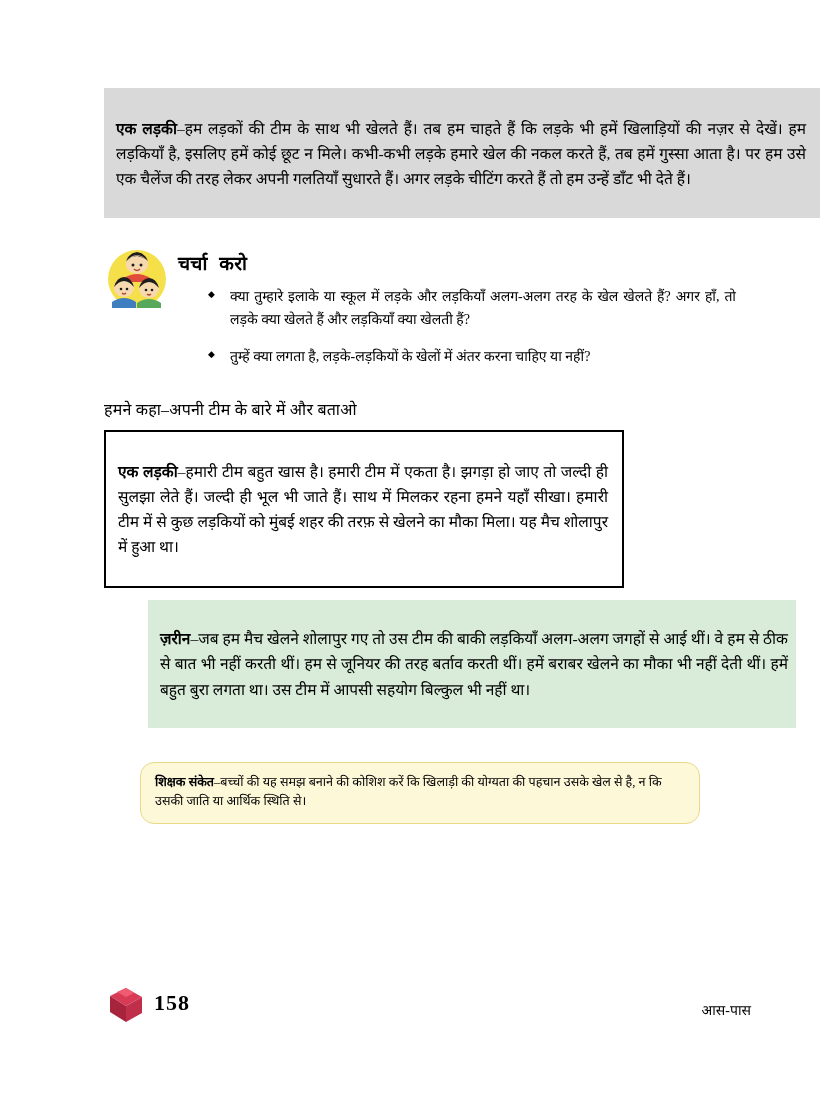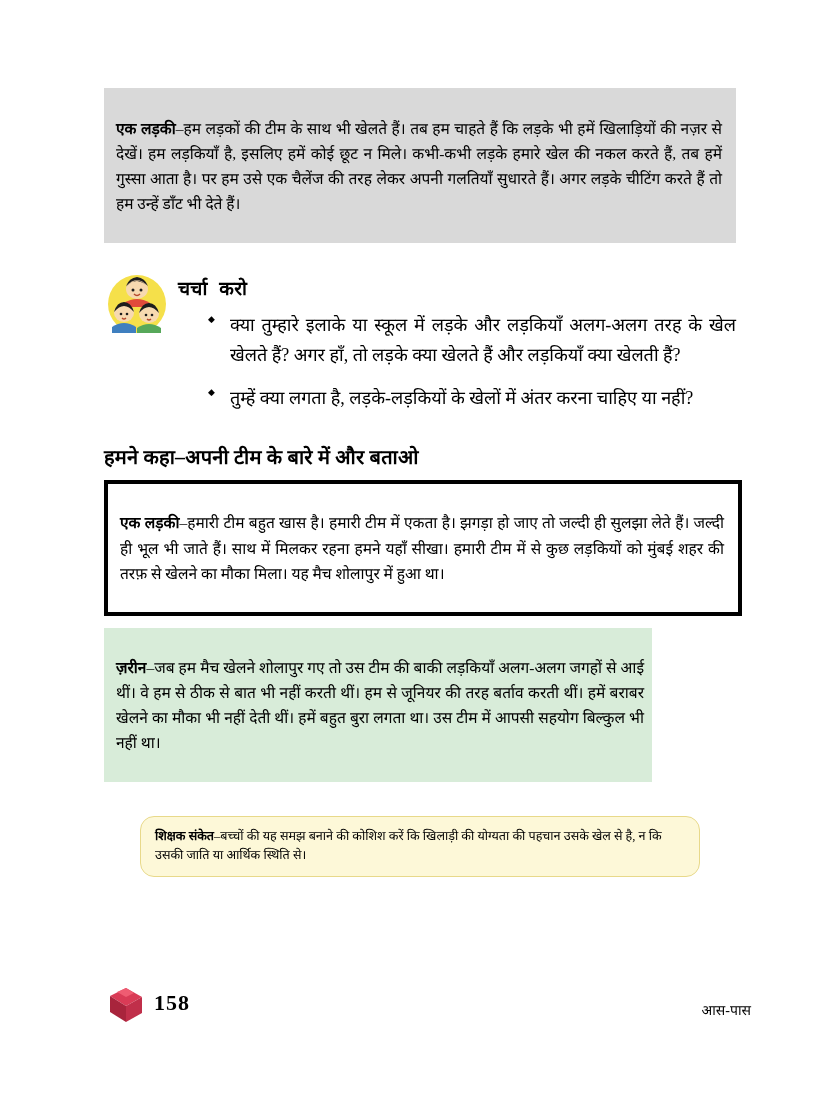--- a/index.html
+++ b/index.html
@@ -38,33 +38,34 @@
     text-justify: inter-word;
   }
   .speaker {
     font-weight: bold;
   }
 
   
   .box-grey {
     background: #d9d9d9;
     padding: 12px 14px 12px 12px;
-    width: 632px;
+    width: 716px;
   }
   
   .box-green {
     background: #d8ecd9;
     padding: 11px 8px 11px 12px;
-    width: 548px;
+    width: 648px;
+    margin-left: 44px;
   }
   .box-plain {
     background: #ffffff;
-    border: 4px solid #000000;
+    border: 2px solid #000000;
     padding: 11px 14px 11px 12px;
-    width: 638px;
+    width: 520px;
     box-sizing: border-box;
   }
 
   
   .discuss {
     margin-top: 26px;
     position: relative;
     min-height: 86px;
   }
   .discuss-icon {
@@ -83,38 +84,38 @@
     font-family: Liberation Mono, monospace;
   }
 
   ul.bullets {
     list-style: none;
     margin: 10px 0 0 0;
     padding: 0 0 0 104px;
   }
   ul.bullets li {
     position: relative;
-    font-size: 18px;
+    font-size: 14px;
     line-height: 1.62;
     text-align: justify;
     margin-bottom: 14px;
     padding-left: 22px;
   }
   ul.bullets li:before {
     content: "\25C6";
     position: absolute;
     left: 0;
     top: 1px;
     font-size: 9px;
     color: #000;
   }
 
   .section-head {
-    font-weight: bold;
-    font-size: 20px;
+    font-weight: normal;
+    font-size: 16px;
     margin: 30px 0 10px 0;
     letter-spacing: .2px;
   }
 
   .gap-sm { height: 12px; }
 
   
   .teacher-note {
     margin: 34px 12px 0 36px;
     width: 560px;

